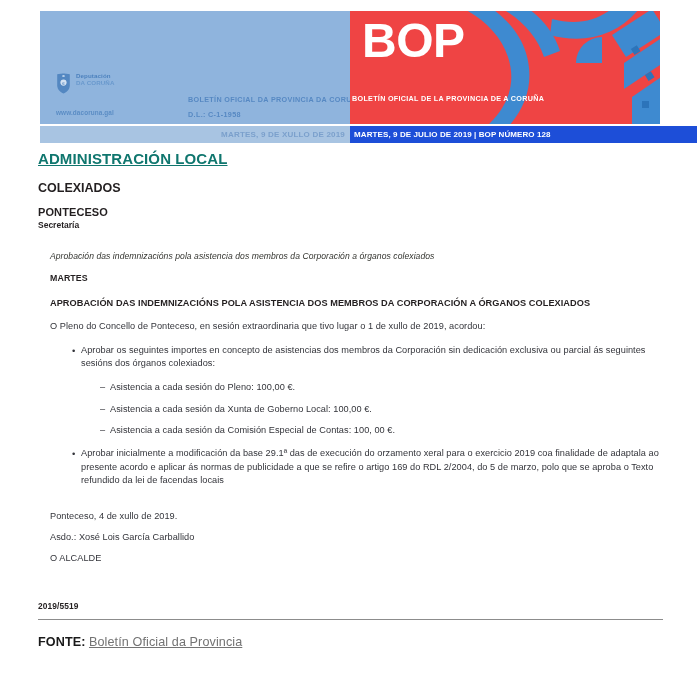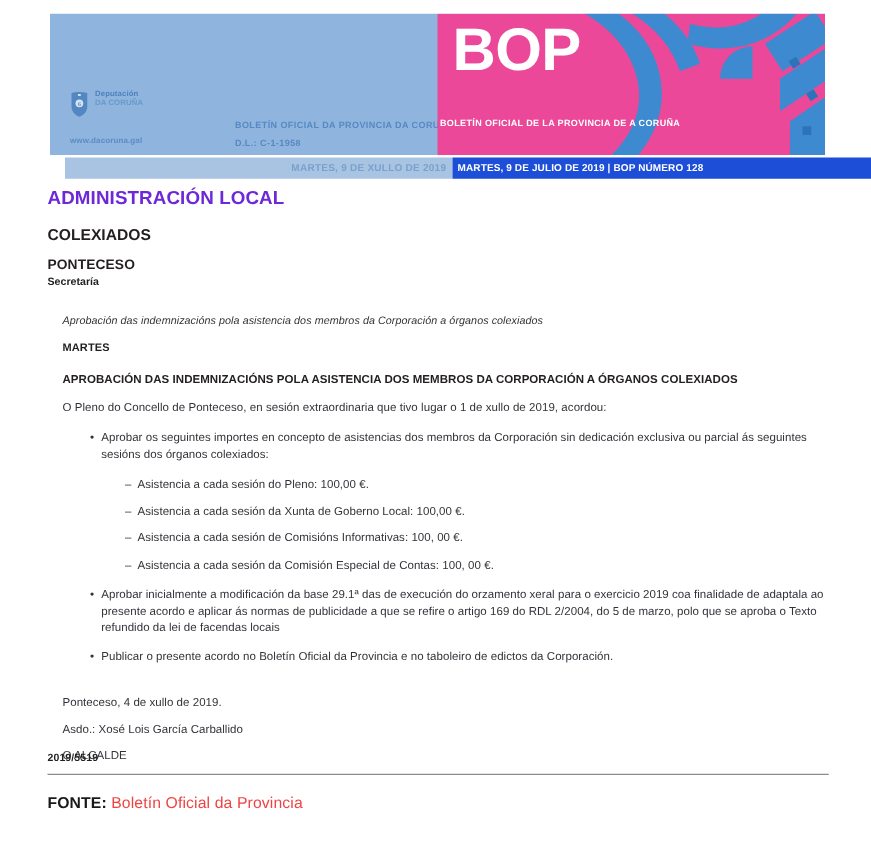--- a/index.html
+++ b/index.html
@@ -105,21 +105,21 @@
     opacity: .82;
     text-align: center;
   }
 
   .masthead-right {
     position: absolute;
     left: 310px;
     top: 0;
     width: 310px;
     height: 113px;
-    background: #ec4899;
+    background: #ef4444;
     overflow: hidden;
   }
   .watermark {
     position: absolute;
     right: -6px;
     top: -10px;
     width: 210px;
     height: 130px;
     opacity: 1;
     pointer-events: none;
@@ -142,21 +142,21 @@
     font-size: 7.2px;
     font-weight: bold;
     color: #ffffff;
     letter-spacing: .3px;
     white-space: nowrap;
   }
 
   
   .datebar {
     position: absolute;
-    left: 52px;
+    left: 40px;
     top: 126px;
     width: 620px;
     height: 17px;
   }
   .datebar-left {
     position: absolute;
     left: 0; top: 0;
     width: 310px;
     height: 17px;
     background: #a8c4e2;
@@ -195,21 +195,22 @@
     left: 38px;
     top: 150px;
     width: 625px;
   }
 
   h1.admin {
     margin: 0;
     font-size: 15px;
     font-weight: bold;
     letter-spacing: .1px;
-    color: #6d28d9;
+    color: #0f766e;
+    text-decoration: underline;
   }
   h2.municipal {
     margin: 14px 0 0 0;
     font-size: 12.5px;
     font-weight: bold;
     color: #231f20;
   }
   h3.entity {
     margin: 11px 0 0 0;
     font-size: 11px;
@@ -335,21 +336,22 @@
     left: 38px;
     top: 635px;
     font-size: 12.6px;
     color: #1a1a1a;
   }
   .fonte-label {
     font-weight: bold;
     letter-spacing: .1px;
   }
   .fonte-link {
-    color: #ef4444;
+    color: #737373;
+    text-decoration: underline;
     cursor: pointer;
     letter-spacing: .1px;
   }
 </style>
 </head>
 <body>
 
 <div class="page">
 
   <div class="masthead">
@@ -417,26 +419,24 @@
     <p class="anuncio">MARTES</p>
     <p class="doc-title">APROBACIÓN DAS INDEMNIZACIÓNS POLA ASISTENCIA DOS MEMBROS DA CORPORACIÓN A ÓRGANOS COLEXIADOS</p>
     <p class="intro">O Pleno do Concello de Ponteceso, en sesión extraordinaria que tivo lugar o 1 de xullo de 2019, acordou:</p>
 
     <ul class="acuerdos">
       <li>
         <span>Aprobar os seguintes importes en concepto de asistencias dos membros da Corporación sin dedicación exclusiva ou parcial ás seguintes sesións dos órganos colexiados:</span>
         <ul class="amounts">
           <li>Asistencia a cada sesión do Pleno: 100,00 €.</li>
           <li>Asistencia a cada sesión da Xunta de Goberno Local: 100,00 €.</li>
-          <li>Asistencia a cada sesión de Comisións Informativas: 100, 00 €.</li>
           <li>Asistencia a cada sesión da Comisión Especial de Contas: 100, 00 €.</li>
         </ul>
       </li>
       <li>Aprobar inicialmente a modificación da base 29.1ª das de execución do orzamento xeral para o exercicio 2019 coa finalidade de adaptala ao presente acordo e aplicar ás normas de publicidade a que se refire o artigo 169 do RDL 2/2004, do 5 de marzo, polo que se aproba o Texto refundido da lei de facendas locais</li>
-      <li>Publicar o presente acordo no Boletín Oficial da Provincia e no taboleiro de edictos da Corporación.</li>
     </ul>
 
     <div class="closing">
       <p>Ponteceso, 4 de xullo de 2019.</p>
       <p>Asdo.: Xosé Lois García Carballido</p>
       <p>O ALCALDE</p>
     </div>
   </div>
 
   <div class="refnum">2019/5519</div>

